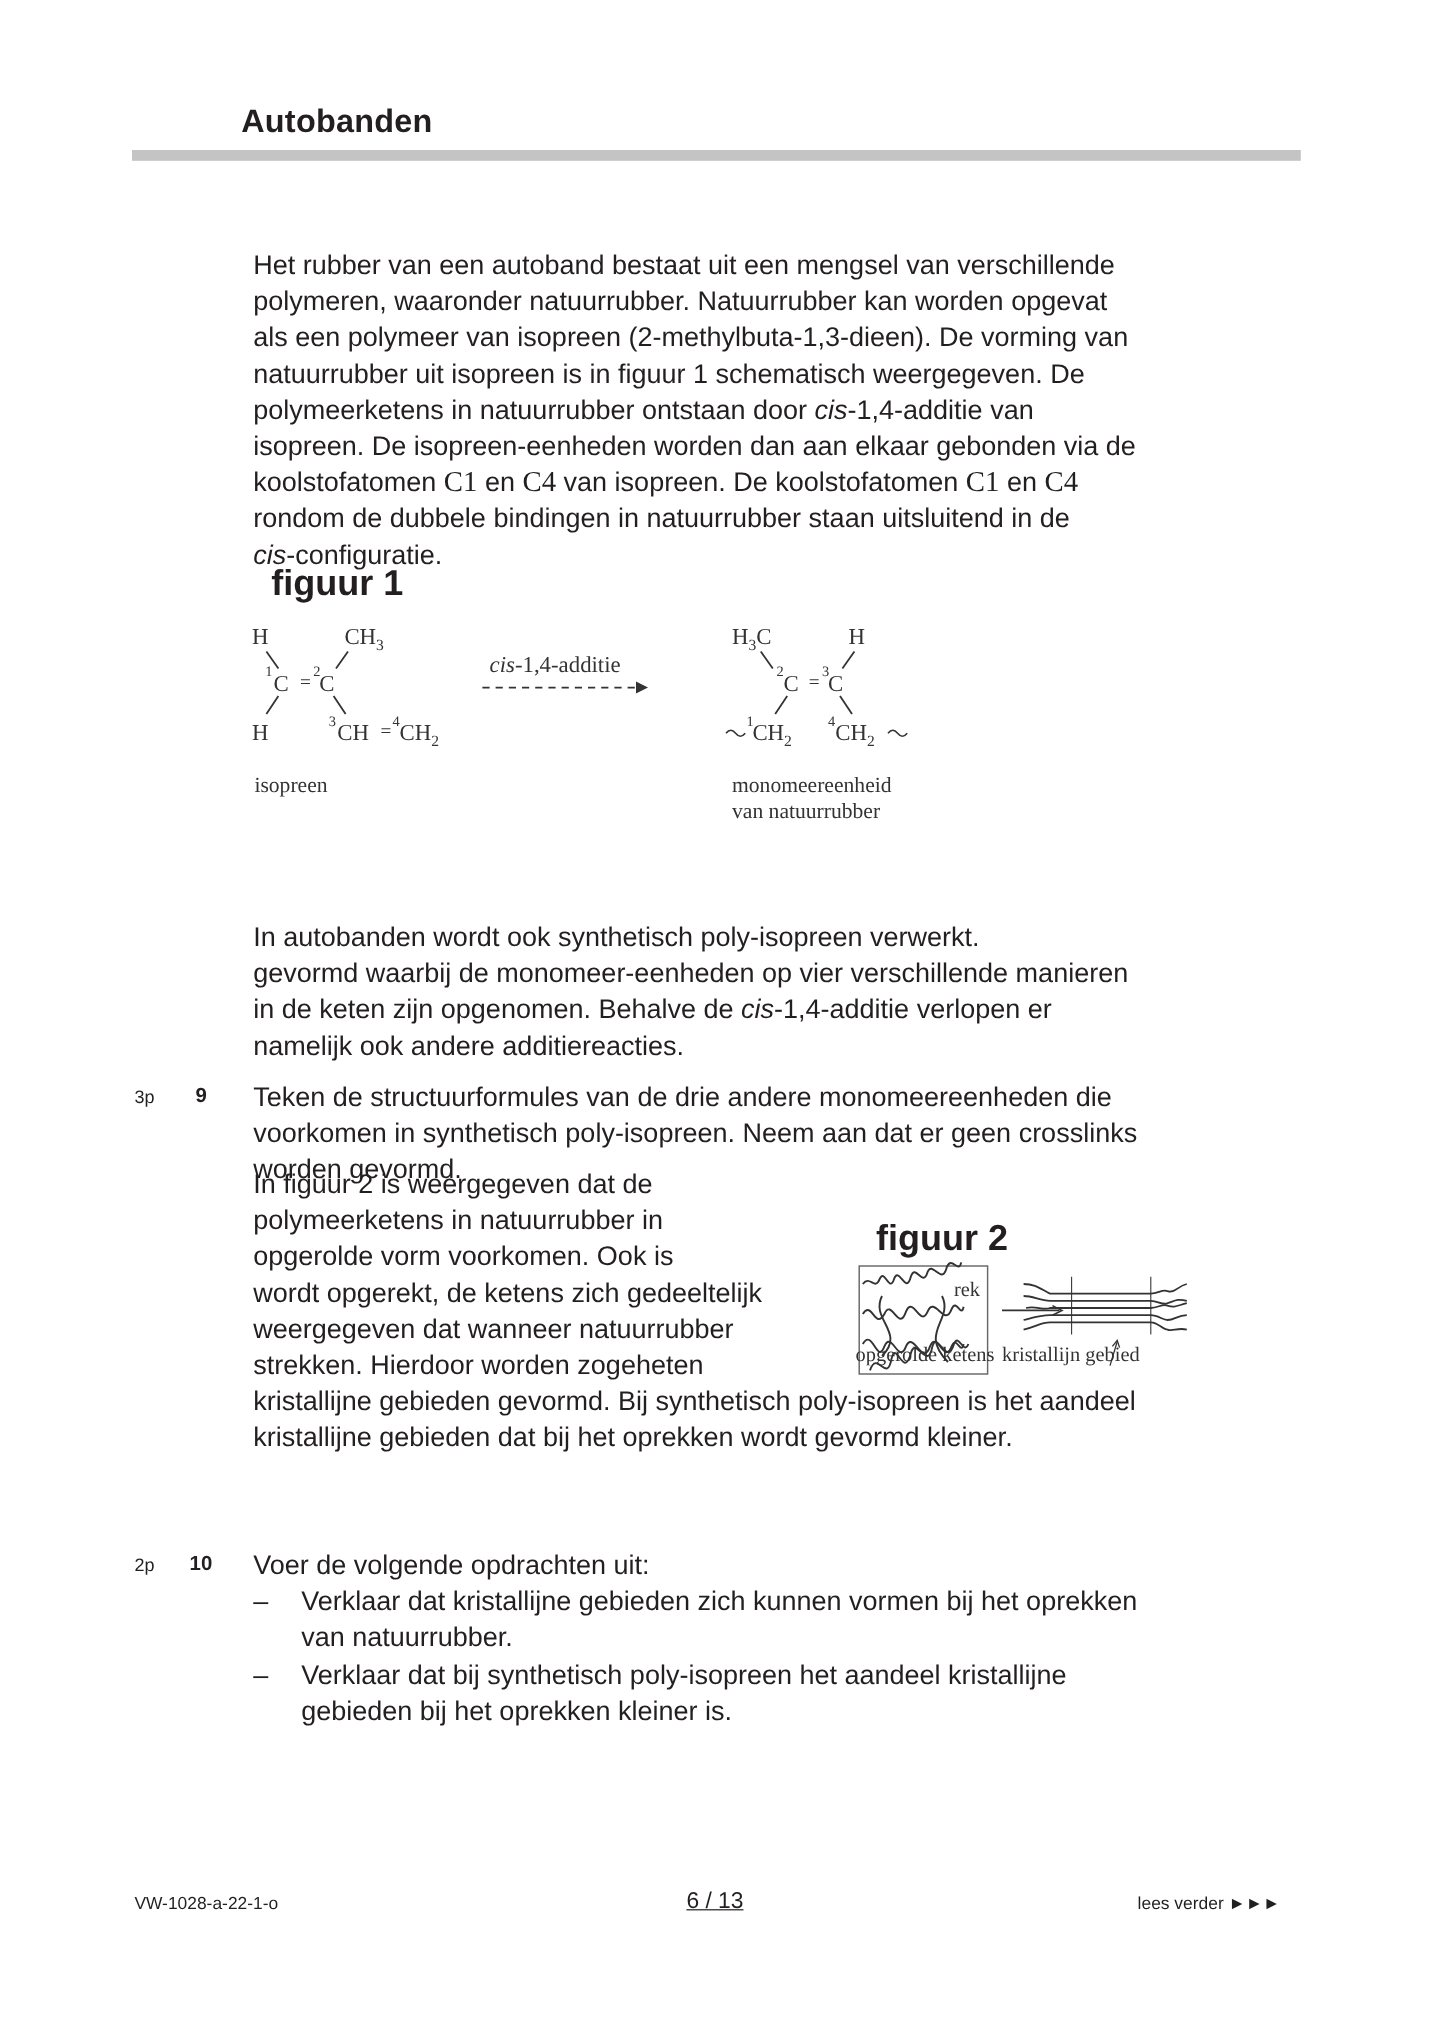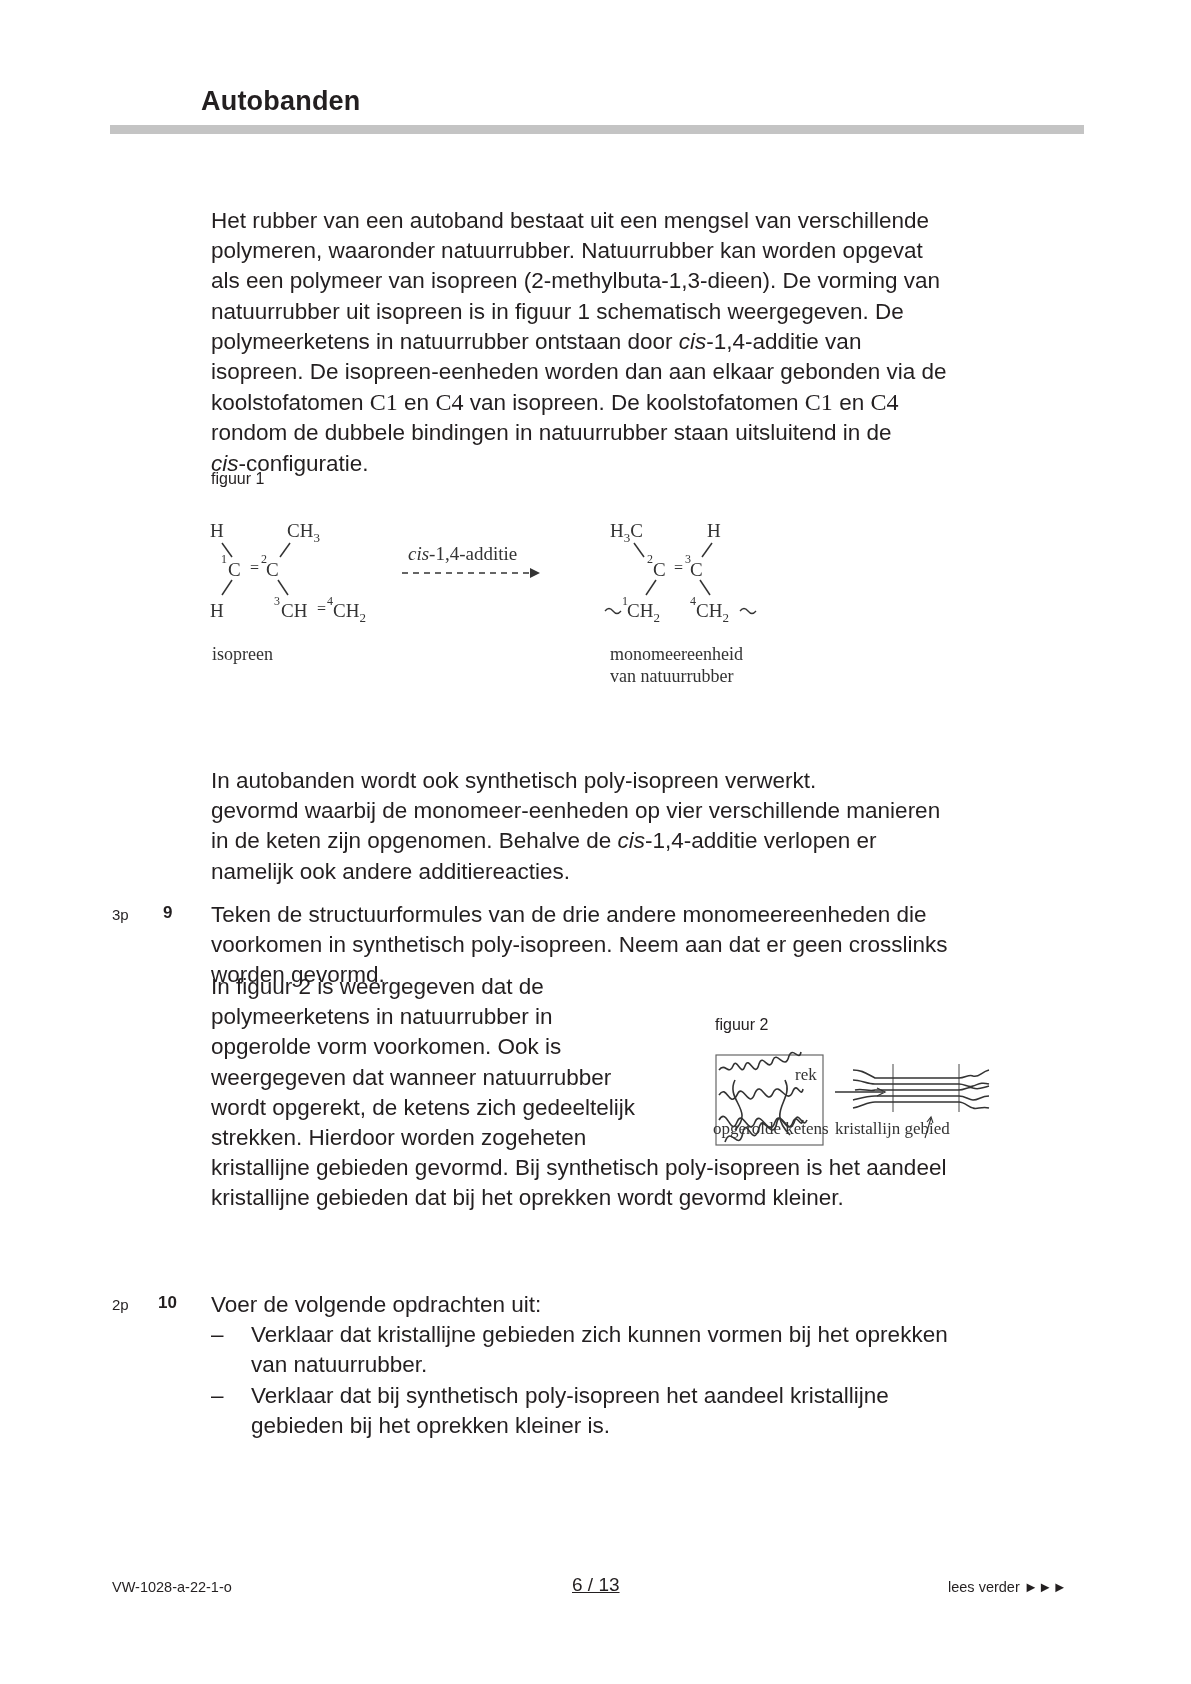--- a/index.html
+++ b/index.html
@@ -4,21 +4,21 @@
   <style>
     html, body { margin: 0; padding: 0; background: #ffffff; }
     body { width: 1191px; height: 1684px; position: relative; overflow: hidden;
       font-family: "Liberation Sans", sans-serif; color: #231f20; }
     .abs { position: absolute; }
     .title { left: 165px; top: 86px; font-size: 27px; font-weight: bold; letter-spacing: 0.2px; margin-left: 36px; }
     .rule { left: 110px; top: 125px; width: 974px; height: 9px; background: #c4c4c4; }
     .para { left: 211px; font-size: 22.5px; line-height: 30.2px; }
     .para p { margin: 0; }
     .serif { font-family: Liberation Serif, serif; font-size: 24px; }
-    .figlabel { font-size: 16px; font-weight: normal; }
+    .figlabel { font-size: 30px; font-weight: bold; margin-left: 15px; }
     .qnum { font-size: 15px; }
     .qbold { font-size: 17px; font-weight: bold; }
     .chemtxt { font-family: "Liberation Serif", serif; fill: #333; }
     .bullet { display: flex; }
     .bullet .dash { width: 40px; flex: none; }
     .footer { font-size: 14.5px; }
     .pagenum { font-size: 19px; text-decoration: underline; }
   </style>
 </head>
 <body>
@@ -103,22 +103,22 @@
 <div class="abs para" style="top:900px;">
   <p>Teken de structuurformules van de drie andere monomeereenheden die</p>
   <p>voorkomen in synthetisch poly-isopreen. Neem aan dat er geen crosslinks</p>
   <p>worden gevormd.</p>
 </div>
 
 <div class="abs para" style="top:972px;">
   <p>In figuur 2 is weergegeven dat de</p>
   <p>polymeerketens in natuurrubber in</p>
   <p>opgerolde vorm voorkomen. Ook is</p>
+  <p>wordt opgerekt, de ketens zich gedeeltelijk</p>
   <p>weergegeven dat wanneer natuurrubber</p>
-  <p>wordt opgerekt, de ketens zich gedeeltelijk</p>
   <p>strekken. Hierdoor worden zogeheten</p>
   <p>kristallijne gebieden gevormd. Bij synthetisch poly-isopreen is het aandeel</p>
   <p>kristallijne gebieden dat bij het oprekken wordt gevormd kleiner.</p>
 </div>
 
 <div class="abs figlabel" style="left:715px; top:1016px;">figuur 2</div>
 <svg class="abs" style="left:705px; top:1050px;" width="350" height="125">
   <rect x="11" y="5" width="107" height="90" fill="none" stroke="#666" stroke-width="1.2"></rect>
   <g fill="none" stroke="#333" stroke-width="1.6">
     <path d="M14,20 c6,-8 10,6 14,-4 c4,-10 8,12 12,0 c4,-12 10,14 14,-2 c4,-12 10,10 14,-4 c4,-10 12,12 16,-4 c4,-10 10,6 12,-4"></path>

